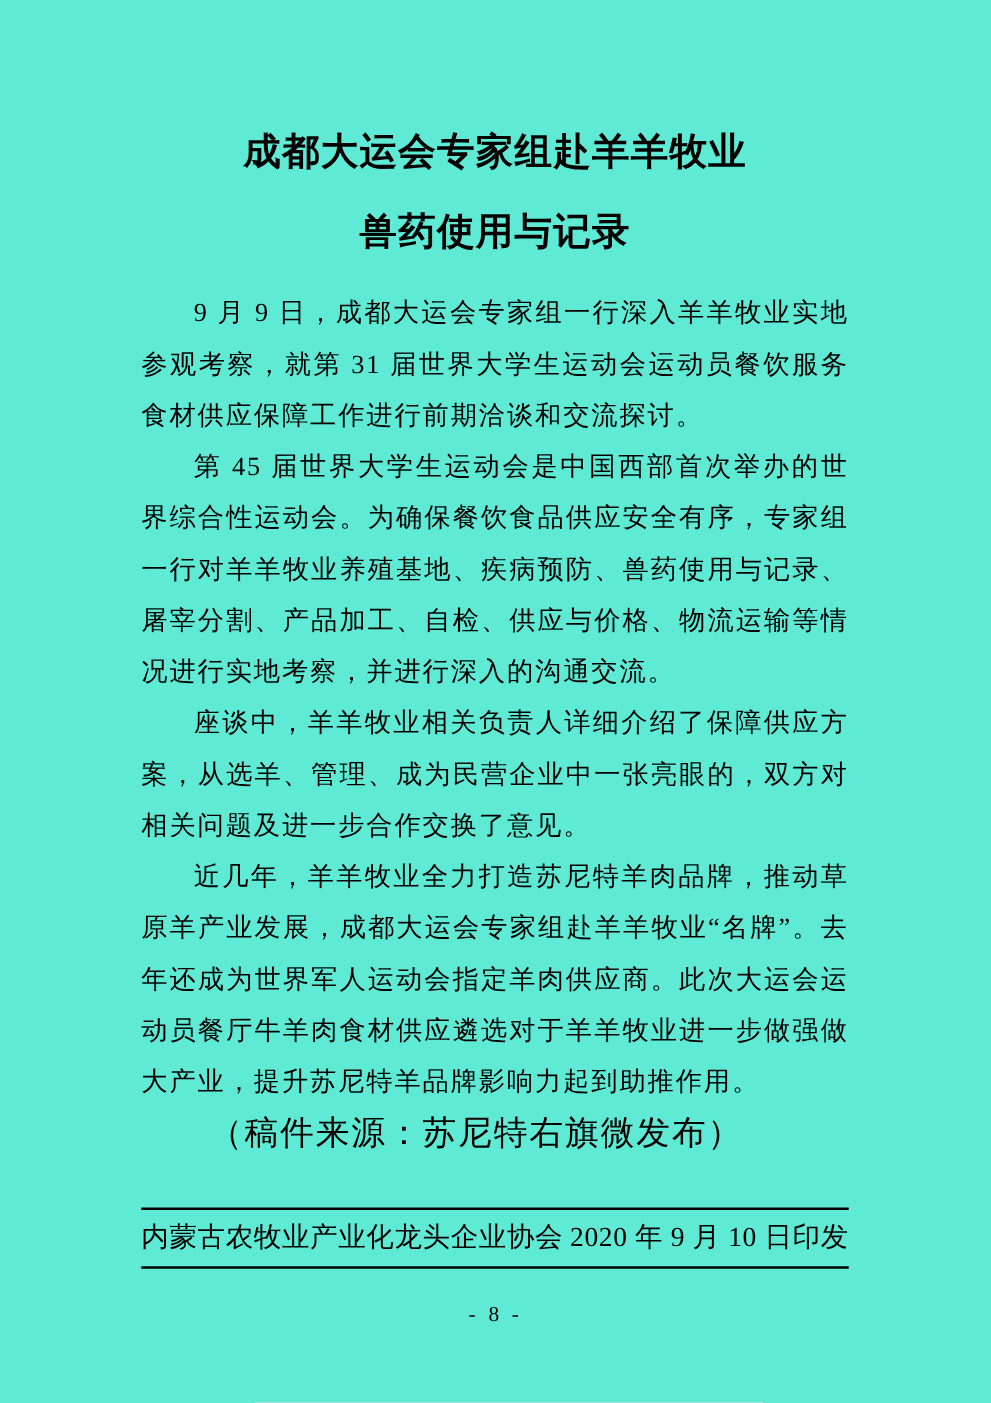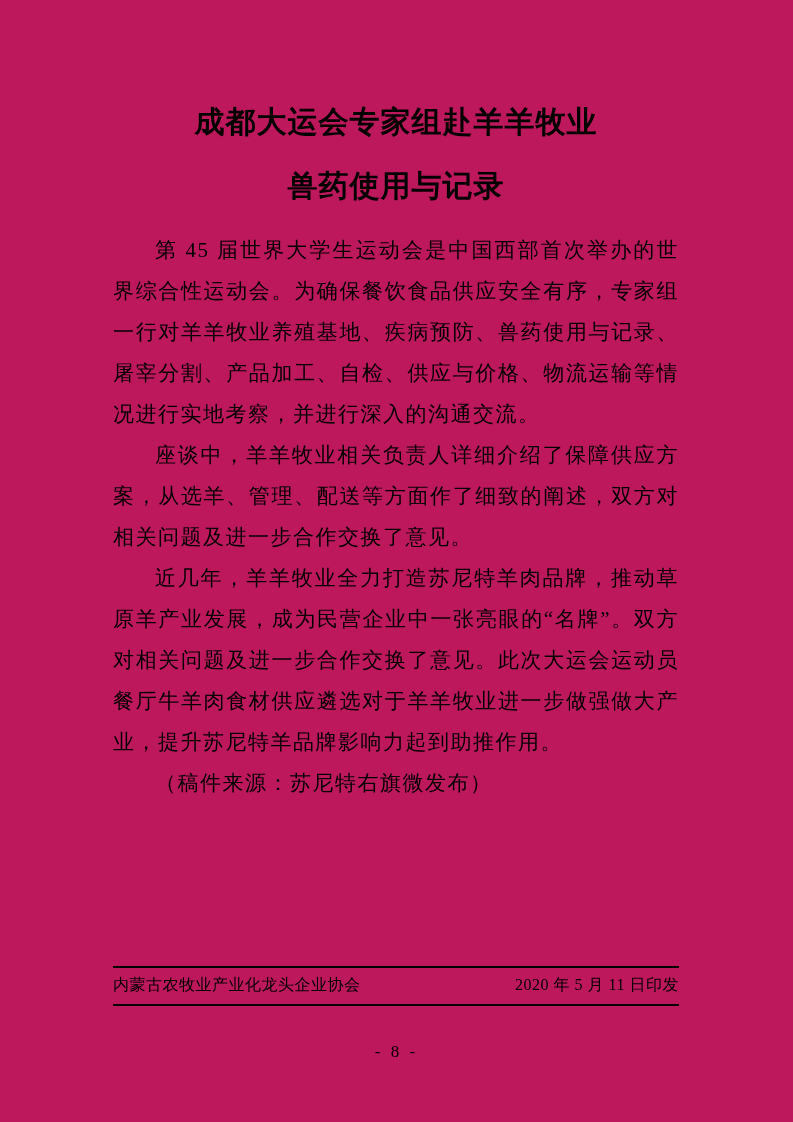--- a/index.html
+++ b/index.html
@@ -4,21 +4,21 @@
 <style>
   html, body {
     margin: 0;
     padding: 0;
     background: #e8e8e8;
   }
   .page {
     position: relative;
     width: 793px;
     height: 1122px;
-    background: #be185d;
+    background: #5eead4;
     margin: 0 auto;
     font-family: "Liberation Serif", "DejaVu Serif", serif;
     color: #000000;
     overflow: hidden;
   }
   .content {
     position: absolute;
     left: 113px;
     top: 0;
     width: 566px;
@@ -38,39 +38,39 @@
     line-height: 41px;
     letter-spacing: 1.5px;
   }
   .body-text p {
     margin: 0;
     text-indent: 2em;
     text-align: justify;
   }
   .source-line {
     margin: 0;
-    font-size: 21px;
+    font-size: 27px;
     line-height: 41px;
     letter-spacing: 1.5px;
     text-align: right;
     text-indent: 0;
   }
   .footer-band {
     position: absolute;
     left: 113px;
     top: 966px;
     width: 566px;
     border-top: 2px solid #000000;
     border-bottom: 2px solid #000000;
     padding: 7px 0 8px 0;
     box-sizing: border-box;
     display: flex;
     justify-content: space-between;
     align-items: center;
-    font-size: 16px;
+    font-size: 22px;
     letter-spacing: 0.5px;
   }
   .footer-issuer { white-space: nowrap; }
   .footer-date  { white-space: nowrap; }
   .page-number {
     position: absolute;
     left: 0;
     top: 1042px;
     width: 793px;
     text-align: center;
@@ -80,26 +80,27 @@
 </style>
 </head>
 <body>
 
 <div class="page">
   <div class="content">
     <div class="doc-title line1">成都大运会专家组赴羊羊牧业</div>
     <div class="doc-title line2">兽药使用与记录</div>
 
     <div class="body-text">
+      <p>9 月 9 日，成都大运会专家组一行深入羊羊牧业实地参观考察，就第 31 届世界大学生运动会运动员餐饮服务食材供应保障工作进行前期洽谈和交流探讨。</p>
       <p>第 45 届世界大学生运动会是中国西部首次举办的世界综合性运动会。为确保餐饮食品供应安全有序，专家组一行对羊羊牧业养殖基地、疾病预防、兽药使用与记录、屠宰分割、产品加工、自检、供应与价格、物流运输等情况进行实地考察，并进行深入的沟通交流。</p>
-      <p>座谈中，羊羊牧业相关负责人详细介绍了保障供应方案，从选羊、管理、配送等方面作了细致的阐述，双方对相关问题及进一步合作交换了意见。</p>
-      <p>近几年，羊羊牧业全力打造苏尼特羊肉品牌，推动草原羊产业发展，成为民营企业中一张亮眼的“名牌”。双方对相关问题及进一步合作交换了意见。此次大运会运动员餐厅牛羊肉食材供应遴选对于羊羊牧业进一步做强做大产业，提升苏尼特羊品牌影响力起到助推作用。</p>
+      <p>座谈中，羊羊牧业相关负责人详细介绍了保障供应方案，从选羊、管理、成为民营企业中一张亮眼的，双方对相关问题及进一步合作交换了意见。</p>
+      <p>近几年，羊羊牧业全力打造苏尼特羊肉品牌，推动草原羊产业发展，成都大运会专家组赴羊羊牧业“名牌”。去年还成为世界军人运动会指定羊肉供应商。此次大运会运动员餐厅牛羊肉食材供应遴选对于羊羊牧业进一步做强做大产业，提升苏尼特羊品牌影响力起到助推作用。</p>
       <p class="source-line">（稿件来源：苏尼特右旗微发布）</p>
     </div>
   </div>
 
   <div class="footer-band">
     <span class="footer-issuer">内蒙古农牧业产业化龙头企业协会</span>
-    <span class="footer-date">2020 年 5 月 11 日印发</span>
+    <span class="footer-date">2020 年 9 月 10 日印发</span>
   </div>
 
   <div class="page-number">- 8 -</div>
 </div>
 
 </body></html>

